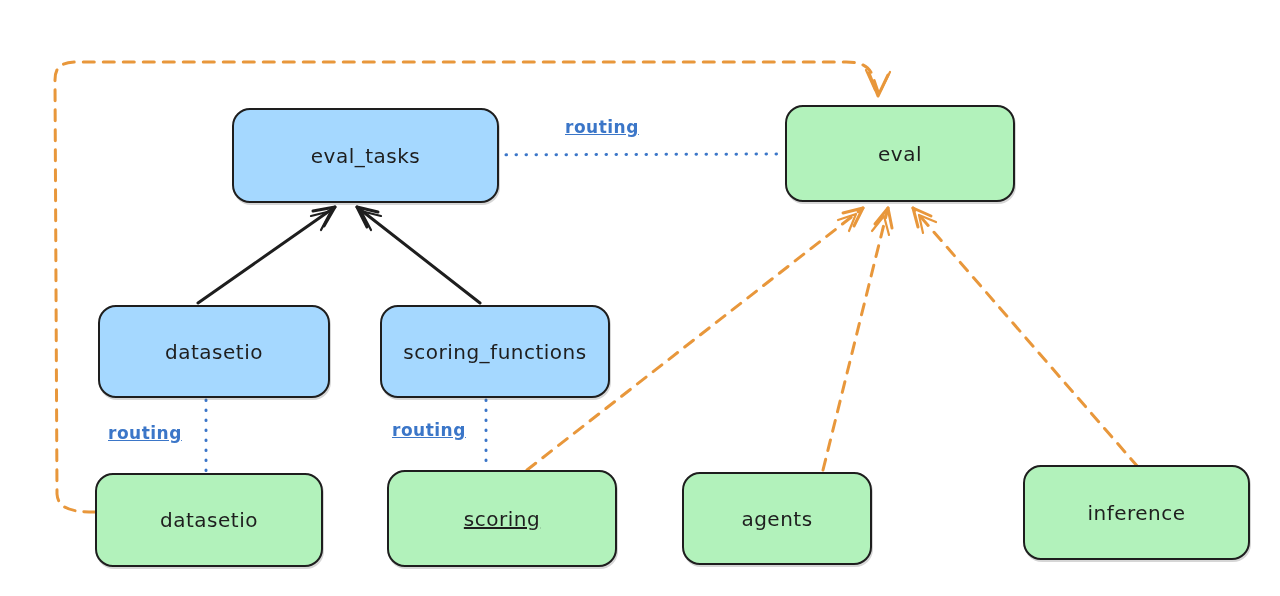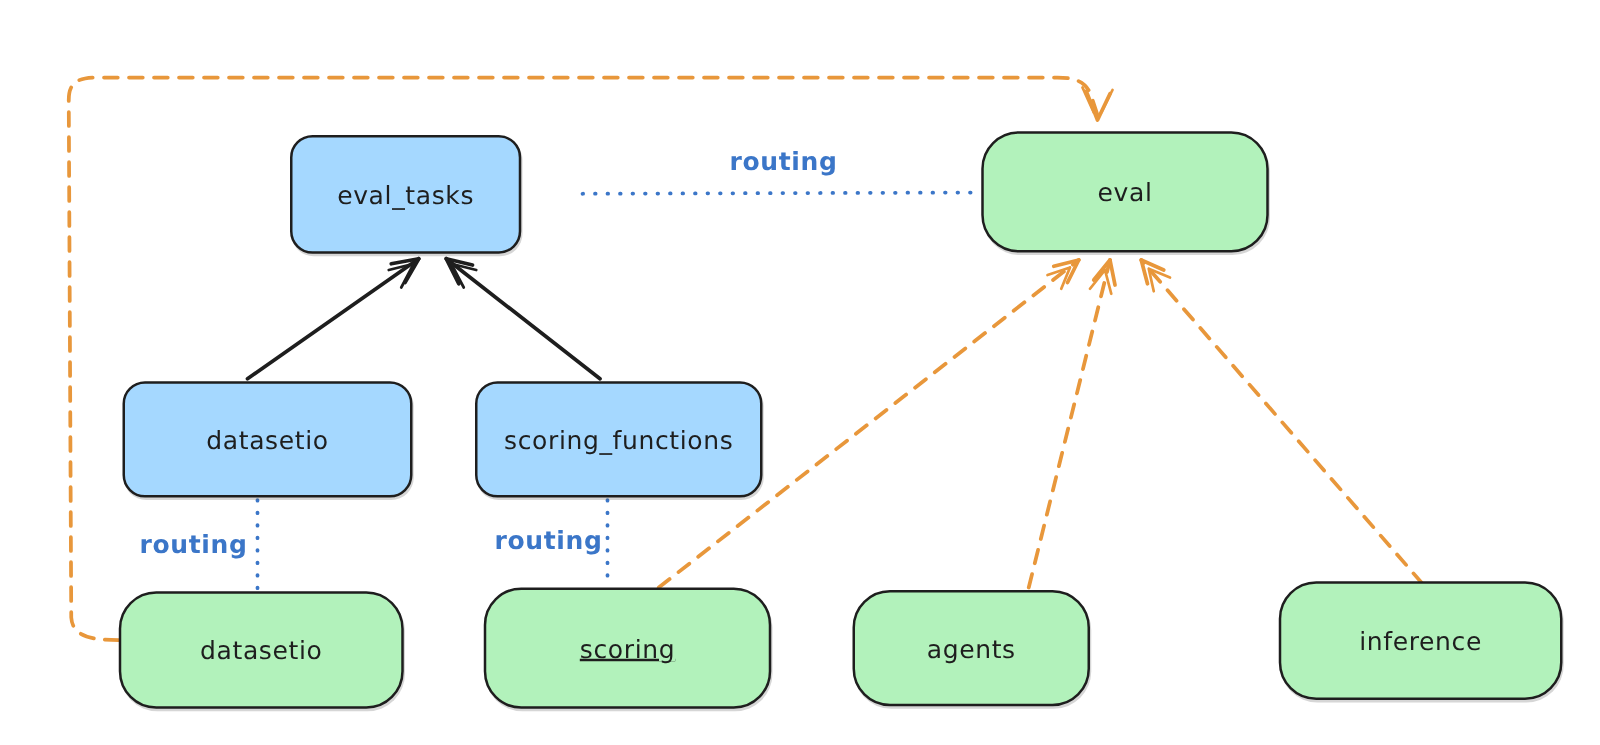--- a/index.html
+++ b/index.html
@@ -46,28 +46,29 @@
     display:flex;
     align-items:center;
     justify-content:center;
     font-size:20px;
     color:var(--stroke-dark);
     letter-spacing:0.5px;
     box-shadow:1px 2px 0 rgba(90,90,90,0.25);
     cursor:pointer;
   }
   .node.blue{background:var(--node-blue);}
-  .node.green{background:var(--node-green);border-radius:30px;}
+  .node.green{background:var(--node-green);}
   .routing-label{
     position:absolute;
     color:var(--routing-blue);
-    font-size:20px;
+    font-size:17px;
     font-weight:600;
     letter-spacing:0.5px;
-    text-align:right;
+    text-align:left;
+    text-decoration:underline;
   }
 </style>
 </head>
 <body>
 
 <div class="canvas">
 
   <svg class="edges-svg" viewBox="0 0 1280 596">
 
     <g>
@@ -101,21 +102,21 @@
       <path class="edge-orange-head" d="M888,208 L875,224 M888,208 L892,228"></path>
       <path class="edge-orange-head-thin" d="M884,216 L872,231 M884,216 L889,235"></path>
     </g>
     <g>
       <path class="edge-orange" d="M1138,467 L913,208"></path>
       <path class="edge-orange-head" d="M913,208 L918,227 M913,208 L931,216"></path>
       <path class="edge-orange-head-thin" d="M919,215 L923,233 M919,215 L936,222"></path>
     </g>
   </svg>
 
-  <div class="node blue" style="left:232px;top:108px;width:185px;height:95px;">
+  <div class="node blue" style="left:232px;top:108px;width:267px;height:95px;">
     <span>eval_tasks</span>
   </div>
 
   <div class="node green" style="left:785px;top:105px;width:230px;height:97px;">
     <span>eval</span>
   </div>
 
   <div class="node blue" style="left:98px;top:305px;width:232px;height:93px;">
     <span>datasetio</span>
   </div>

